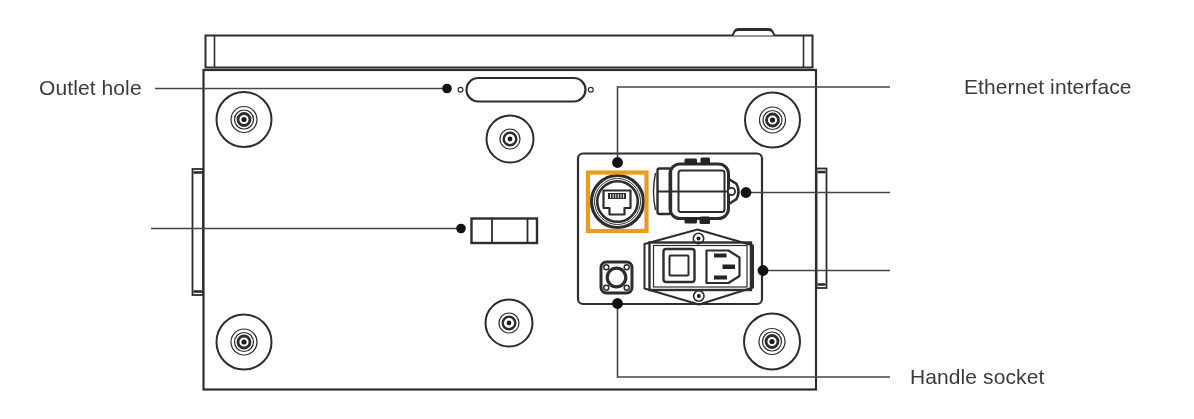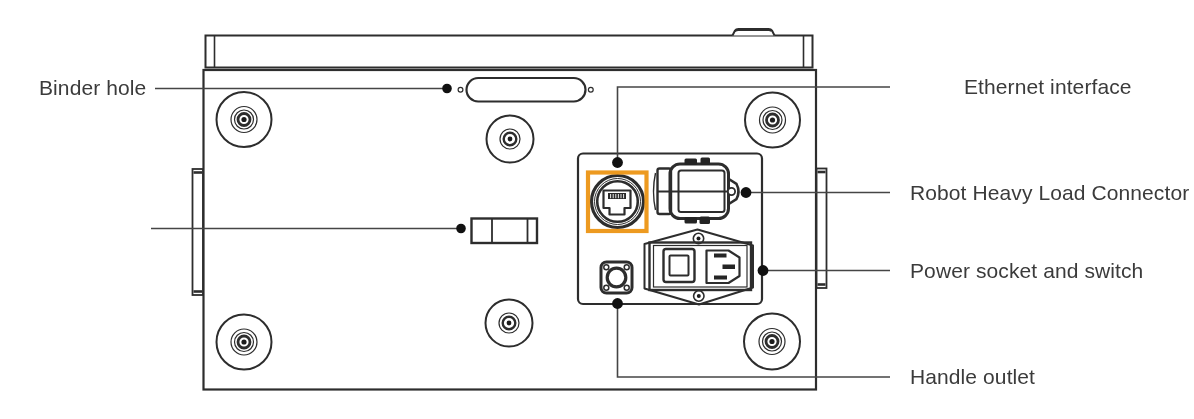--- a/index.html
+++ b/index.html
@@ -200,19 +200,17 @@
           <circle cx="763" cy="270.5" r="5.4" fill="#111111" stroke="none"></circle>
         </g>
         <g>
           <polyline points="617.5,303.5 617.5,377 890,377" fill="none"></polyline>
           <circle cx="617.5" cy="303.5" r="5.4" fill="#111111" stroke="none"></circle>
         </g>
       </g>
     </g>
   </svg>
 
-  <div class="callout" style="left:39px;top:77px">Binder hole</div>
+  <div class="callout" style="left:39px;top:77px">Outlet hole</div>
   <div class="callout" style="left:964px;top:76px">Ethernet interface</div>
-  <div class="callout" style="left:910px;top:182px">Robot Heavy Load Connector</div>
-  <div class="callout" style="left:910px;top:260px">Power socket and switch</div>
-  <div class="callout" style="left:910px;top:366px">Handle outlet</div>
+  <div class="callout" style="left:910px;top:366px">Handle socket</div>
 
 </div>
 
 </body></html>

